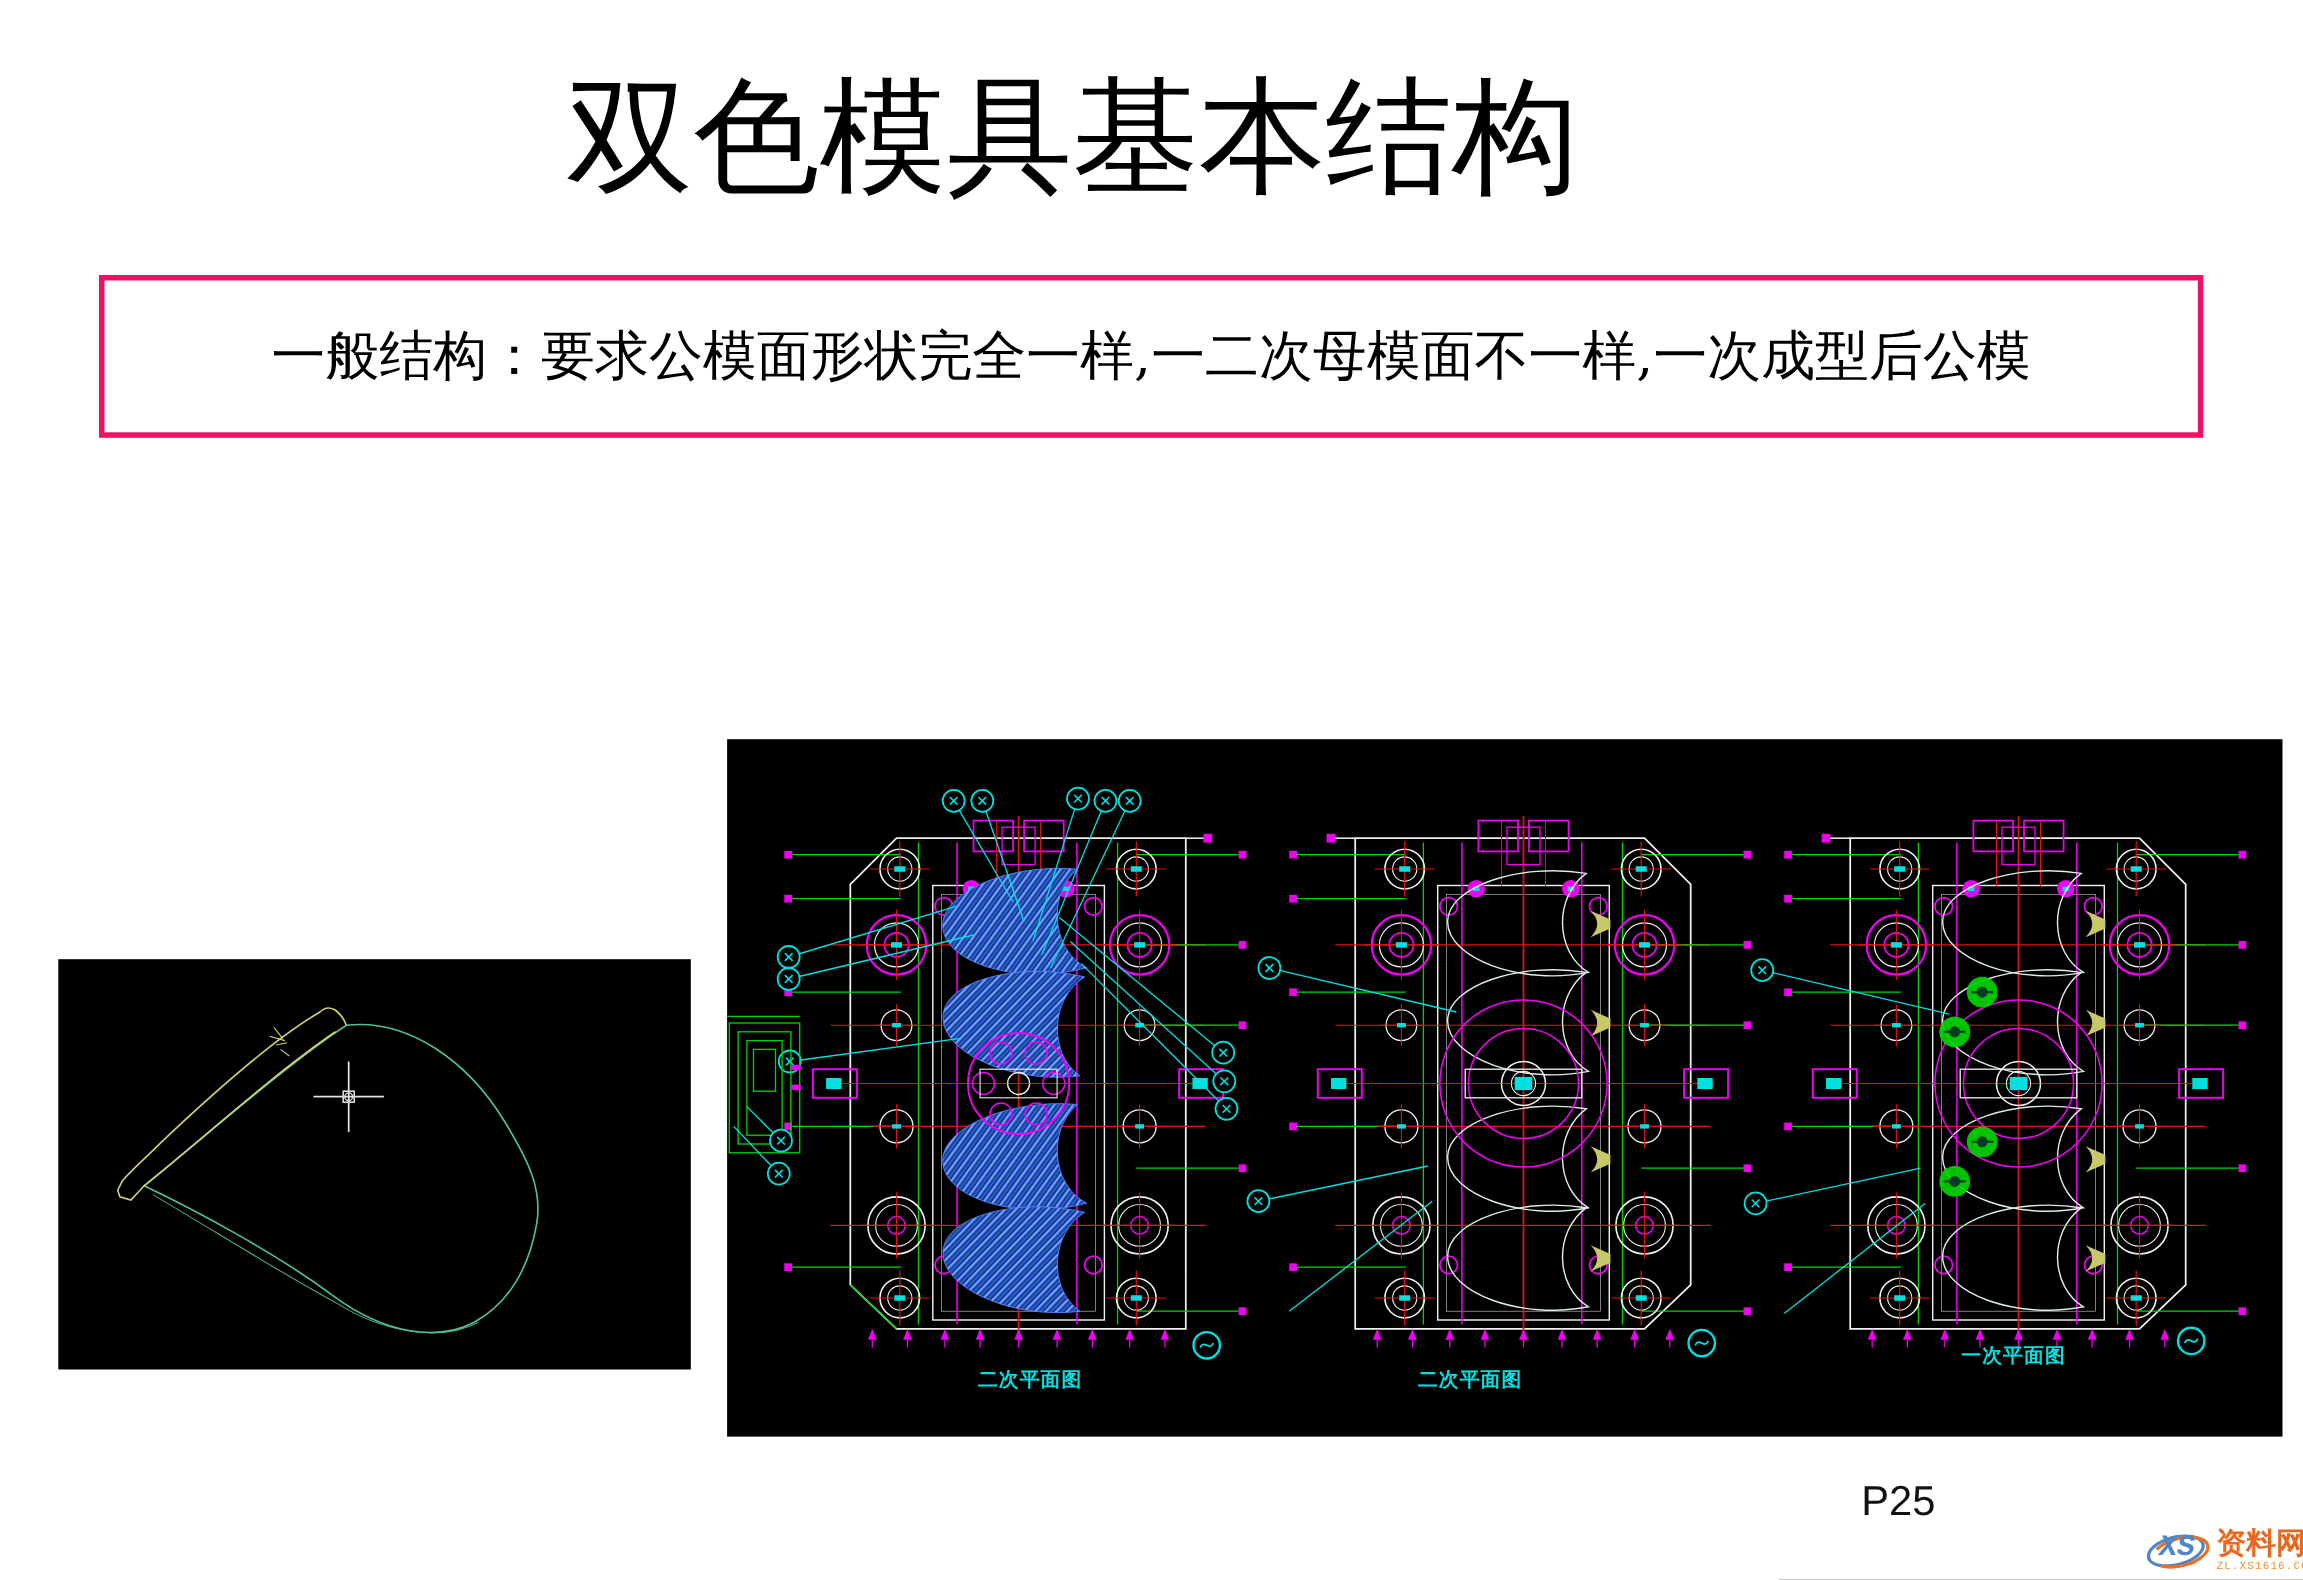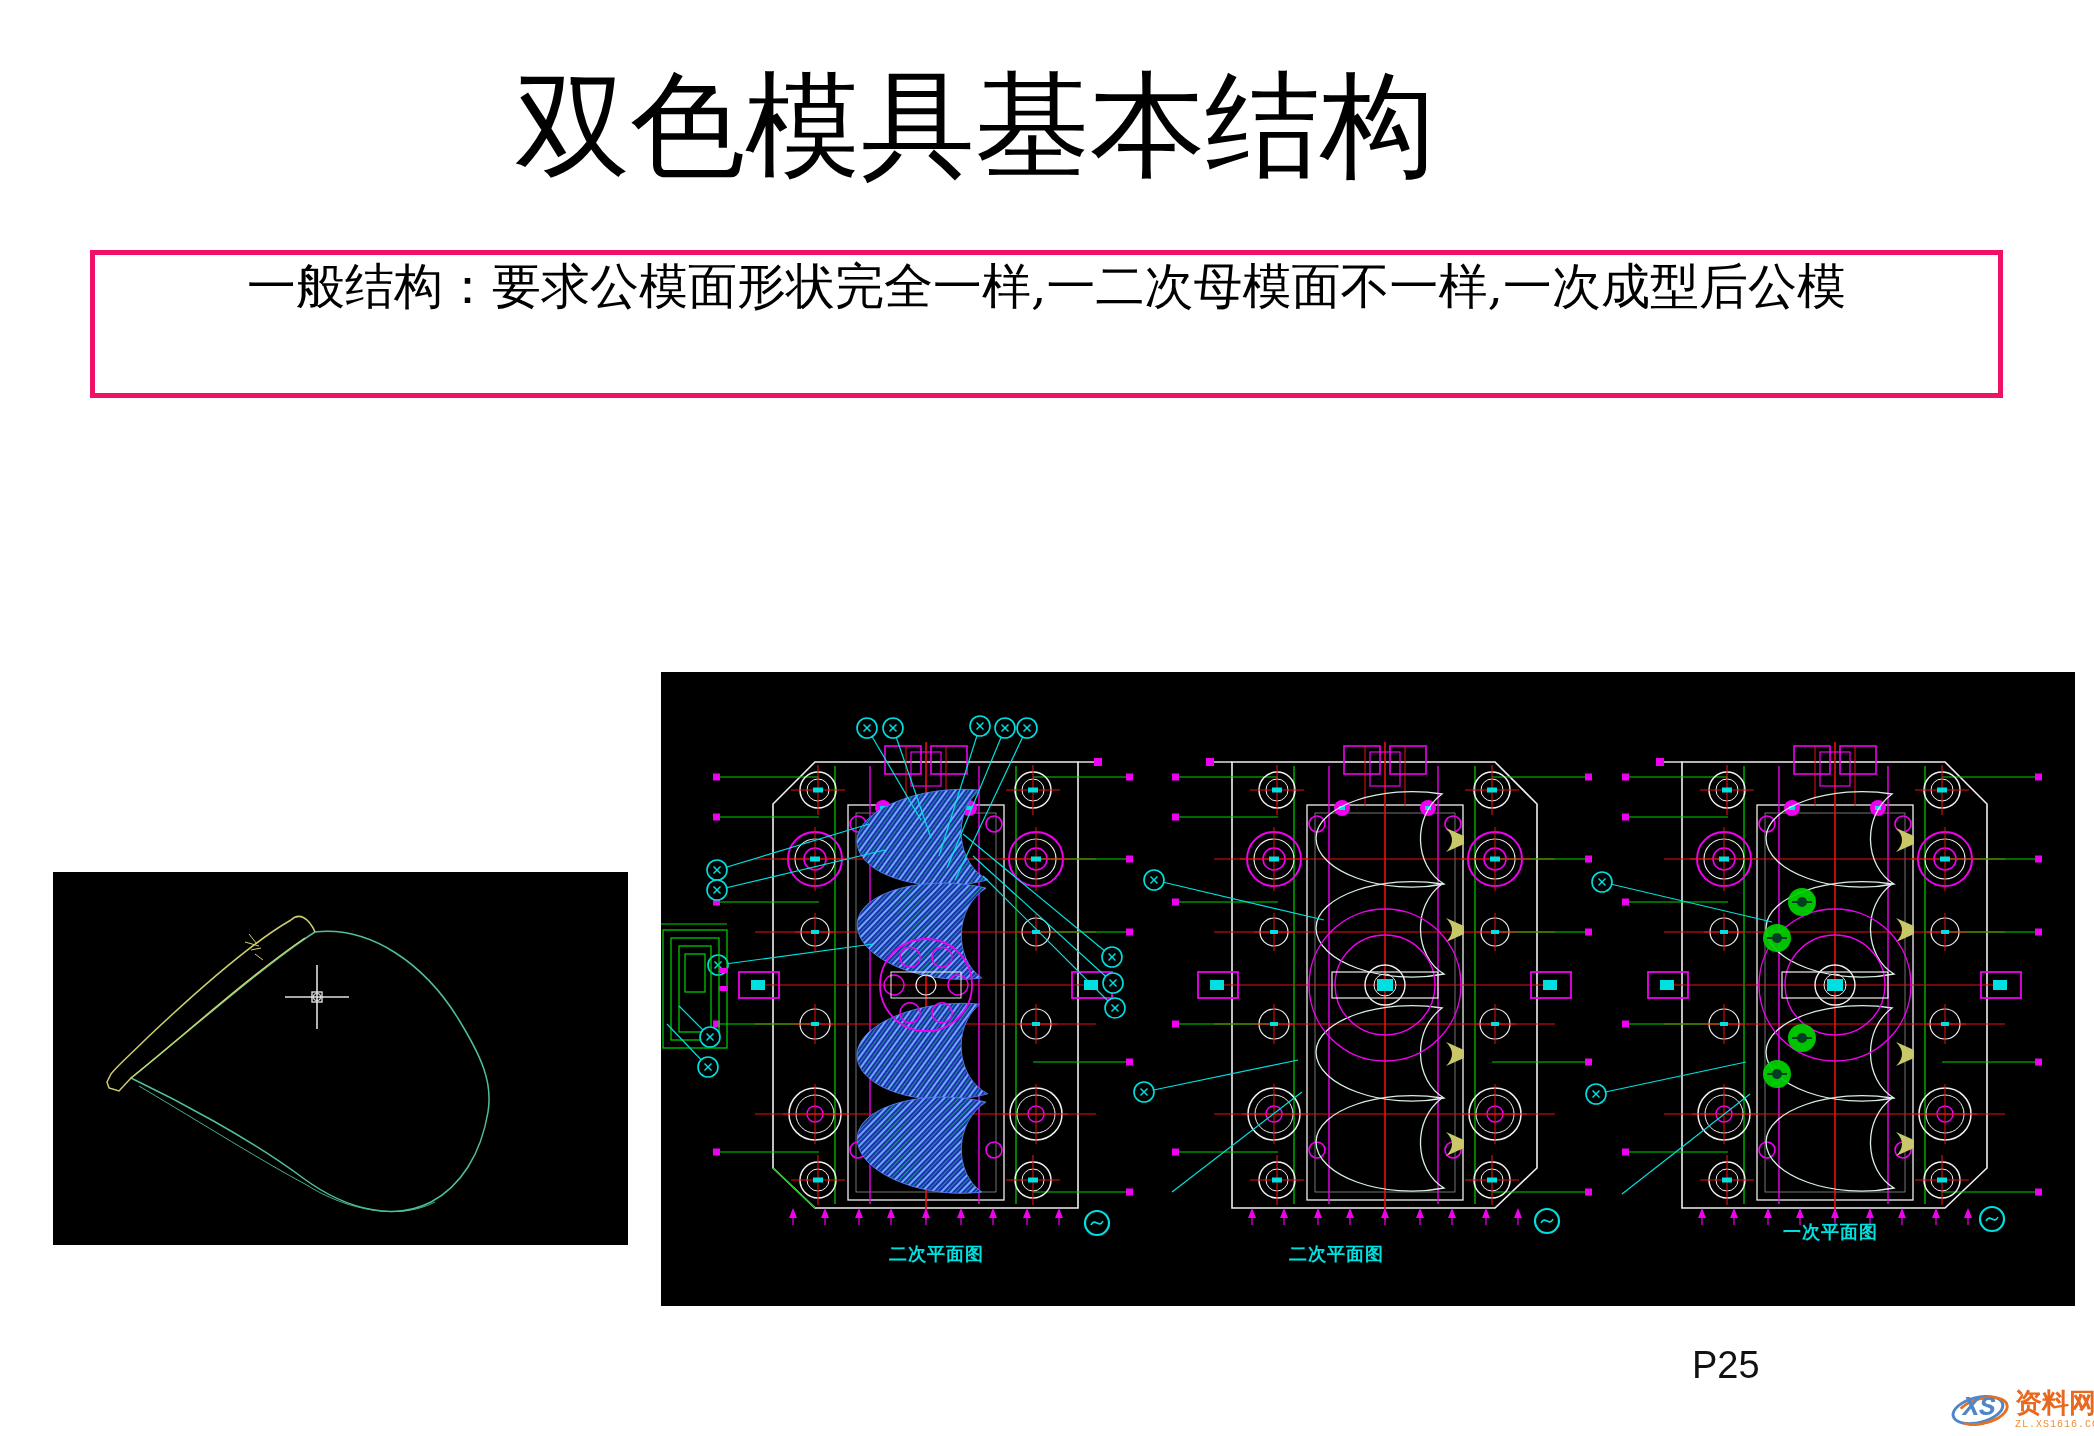--- a/index.html
+++ b/index.html
@@ -7,21 +7,21 @@
     position:relative;width:2094px;height:1436px;background:#ffffff;overflow:hidden;
     font-family:"DejaVu Serif","Liberation Serif",serif;color:#000;
   }
   .title{
     position:absolute;left:455px;top:34px;width:1040px;height:160px;
     font-size:115px;line-height:150px;text-align:center;font-weight:400;white-space:nowrap;margin-top:16px;
   }
   .desc-box{
     position:absolute;left:90px;top:250px;width:1913px;height:148px;
     border:5px solid #EE1166;box-sizing:border-box;
-    display:flex;flex-direction:column;justify-content:flex-start;align-items:center;
+    display:flex;flex-direction:column;justify-content:center;align-items:center;
   }
   .desc-line{font-size:49px;line-height:64px;text-align:center;white-space:nowrap;}
   .cad-panel{position:absolute;background:#000;overflow:hidden;}
   .panel-left{left:53px;top:872px;width:575px;height:373px;}
   .panel-right{left:661px;top:672px;width:1414px;height:634px;}
   .cad-label{
     position:absolute;font-size:18px;font-weight:bold;letter-spacing:1px;
     color:#00E0E0;font-family:Liberation Mono, monospace;white-space:nowrap;
   }
   .lbl-0{left:228px;top:570px;}

